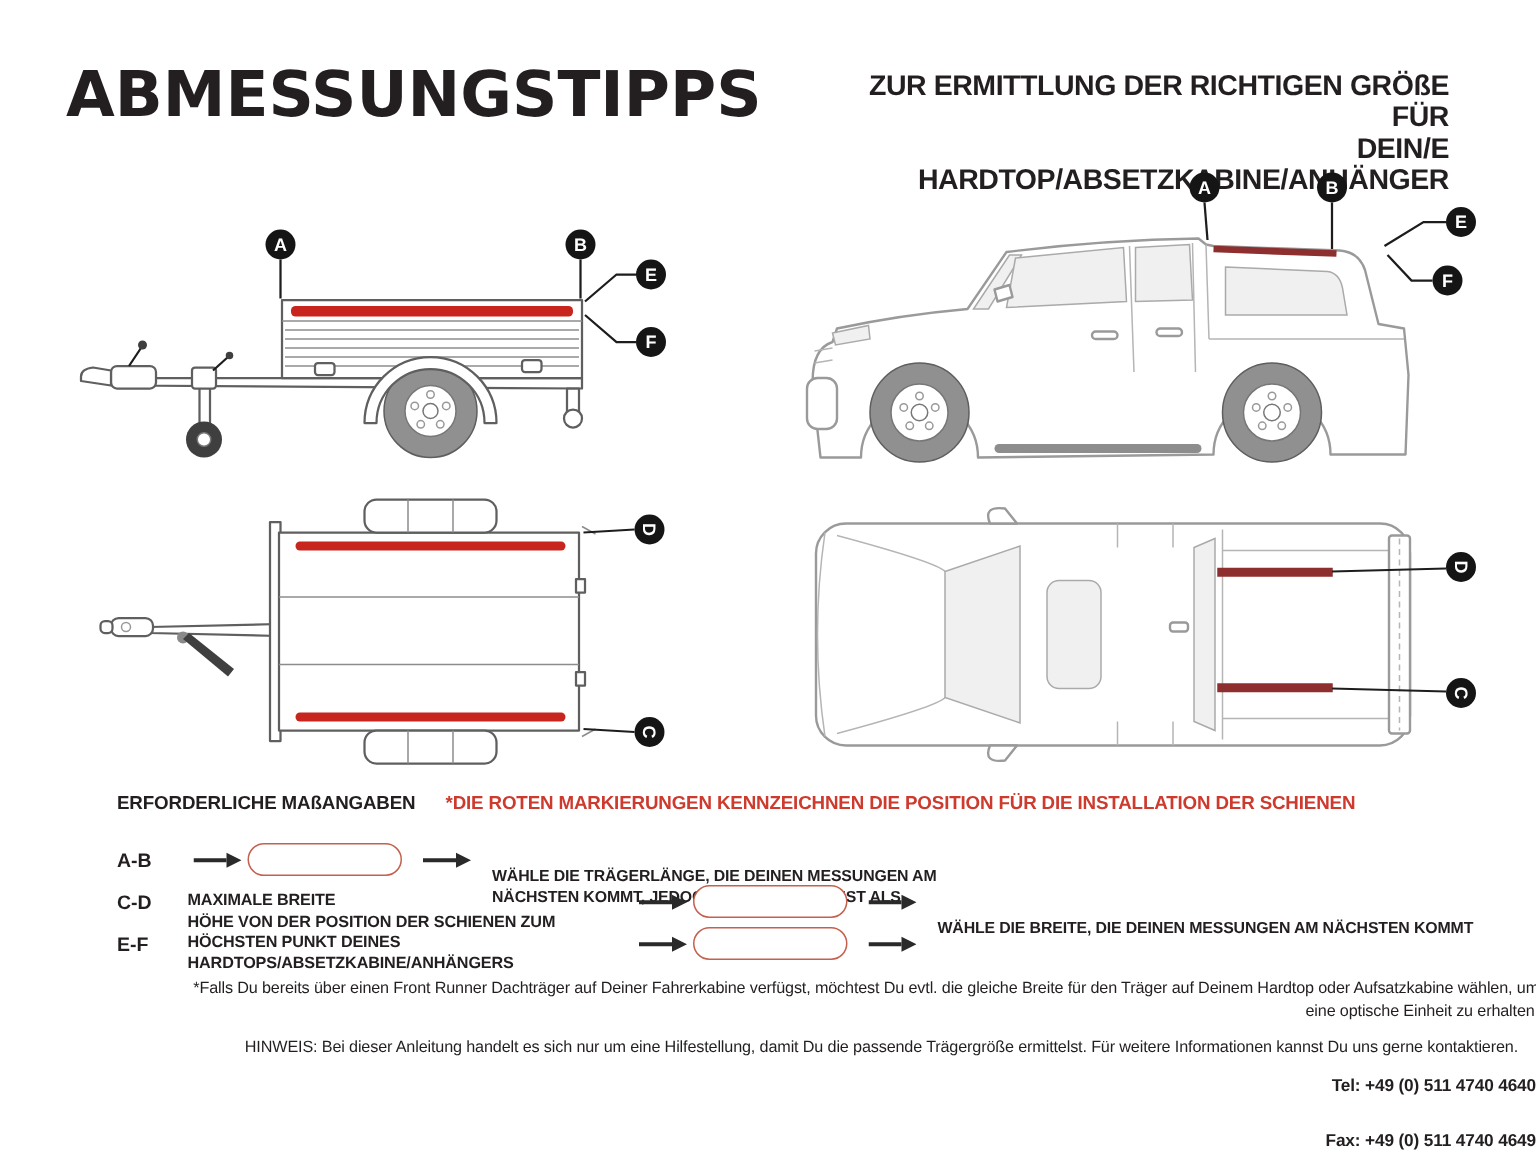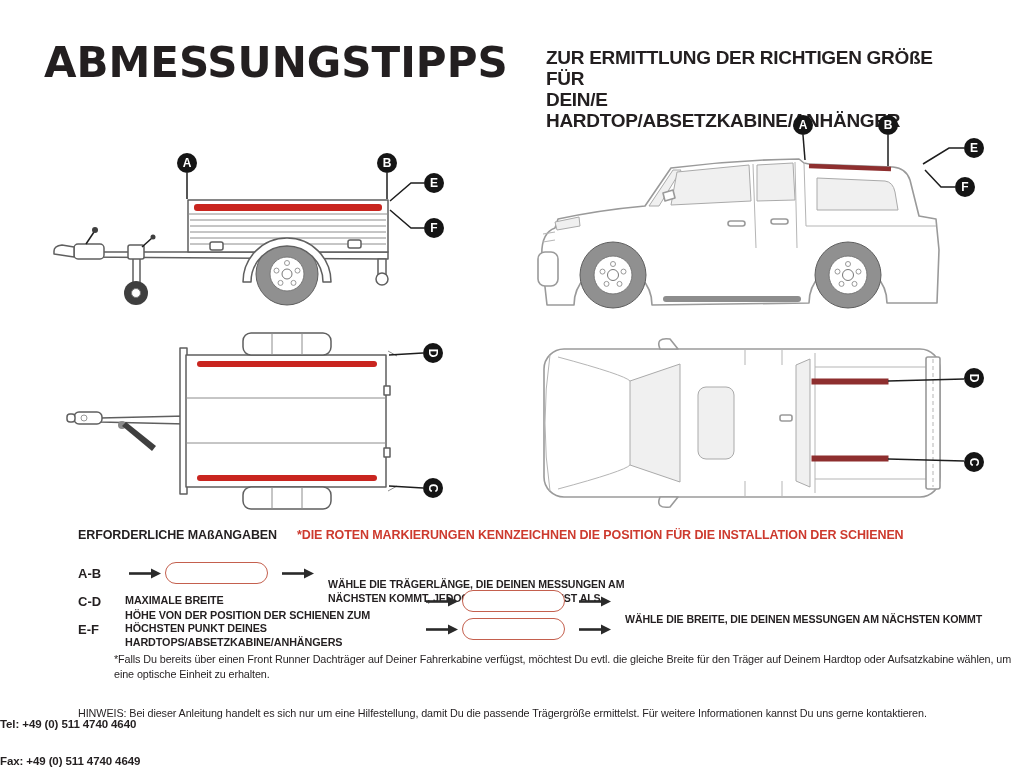--- a/index.html
+++ b/index.html
@@ -1,21 +1,21 @@
 <!DOCTYPE html>
 <html style="--ink: #231f20; --red-text: #cd3a2e; --rail-red-bright: #c9251f; --rail-red-dark: #8e2f2f; --pill-border: #c4604e; --line-gray: #9a9a9a;"><head>
 <meta charset="utf-8">
 <style>
   html,body{margin:0;padding:0;}
   body{
     width:1024px;height:768px;position:relative;overflow:hidden;
     background:#ffffff;color:var(--ink,#231f20);
     font-family:"Liberation Sans",sans-serif;
   }
-  .abs{position:absolute;}
+  .abs{position:absolute;text-align:right;}
   
   .title{
     left:44px;top:42px;
     font-family:"DejaVu Sans",sans-serif;
     font-weight:900;font-size:42px;letter-spacing:0px;line-height:1;
     color:var(--ink,#231f20);
   }
   .subtitle{
     left:546px;top:47px;width:420px;
     font-weight:bold;font-size:19px;line-height:21px;letter-spacing:-0.3px;
@@ -48,21 +48,21 @@
   .marrow{width:40px;display:flex;justify-content:center;flex:none;}
   .marrow2{width:60px;display:flex;justify-content:center;flex:none;}
   .mpill{width:103px;height:22px;border:1.6px solid var(--pill-border,#c4604e);
     border-radius:12px;box-sizing:border-box;background:#fff;flex:none;}
   .mresult{width:390px;font-size:10.6px;font-weight:bold;line-height:1.3;
     letter-spacing:-0.1px;white-space:pre-line;flex:none;margin-top:38px;}
   .arrow-svg line{stroke:#2a2a2a;stroke-width:2.6;}
   .arrow-svg polygon{fill:#2a2a2a;}
   
   .foot1{left:78px;top:652px;width:912px;font-size:10.8px;line-height:1.4;letter-spacing:-0.1px;margin-left:36px;}
-  .foot2{left:78px;top:692px;width:934px;font-size:10.8px;letter-spacing:-0.1px;margin-top:15px;}
+  .foot2{left:78px;top:692px;width:934px;font-size:10.8px;letter-spacing:-0.1px;}
   .contact{left:0;top:718px;width:1024px;display:flex;justify-content:center;gap:25px;
     font-size:11.5px;font-weight:bold;letter-spacing:-0.1px;flex-direction:column;}
 </style>
 </head>
 <body>
 
 <div class="abs title">ABMESSUNGSTIPPS</div>
 <div class="abs subtitle">
   <div>ZUR ERMITTLUNG DER RICHTIGEN GRÖßE FÜR</div>
   <div>DEIN/E HARDTOP/ABSETZKABINE/ANHÄNGER</div>

